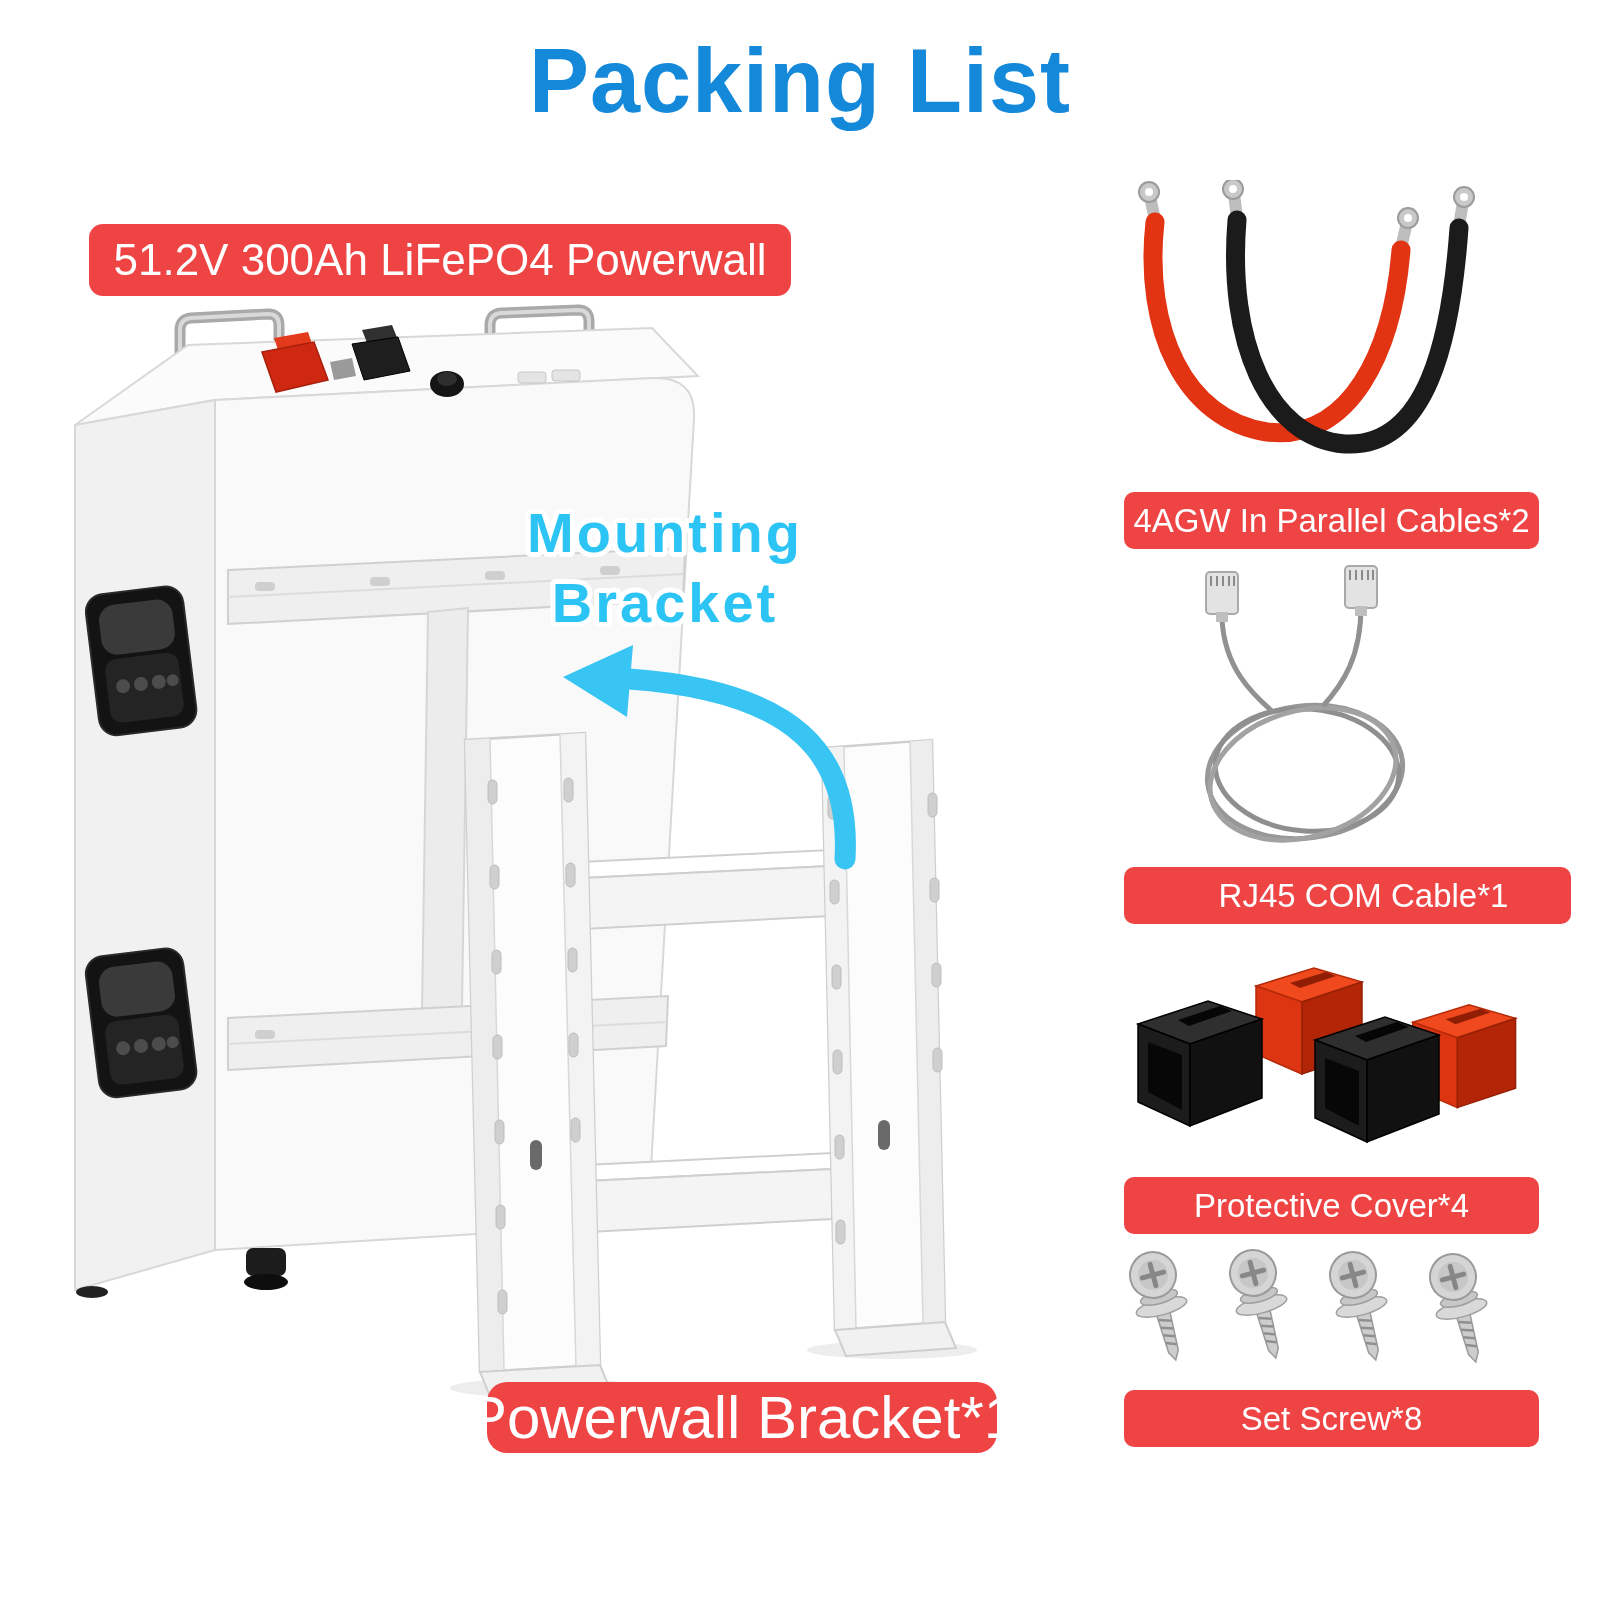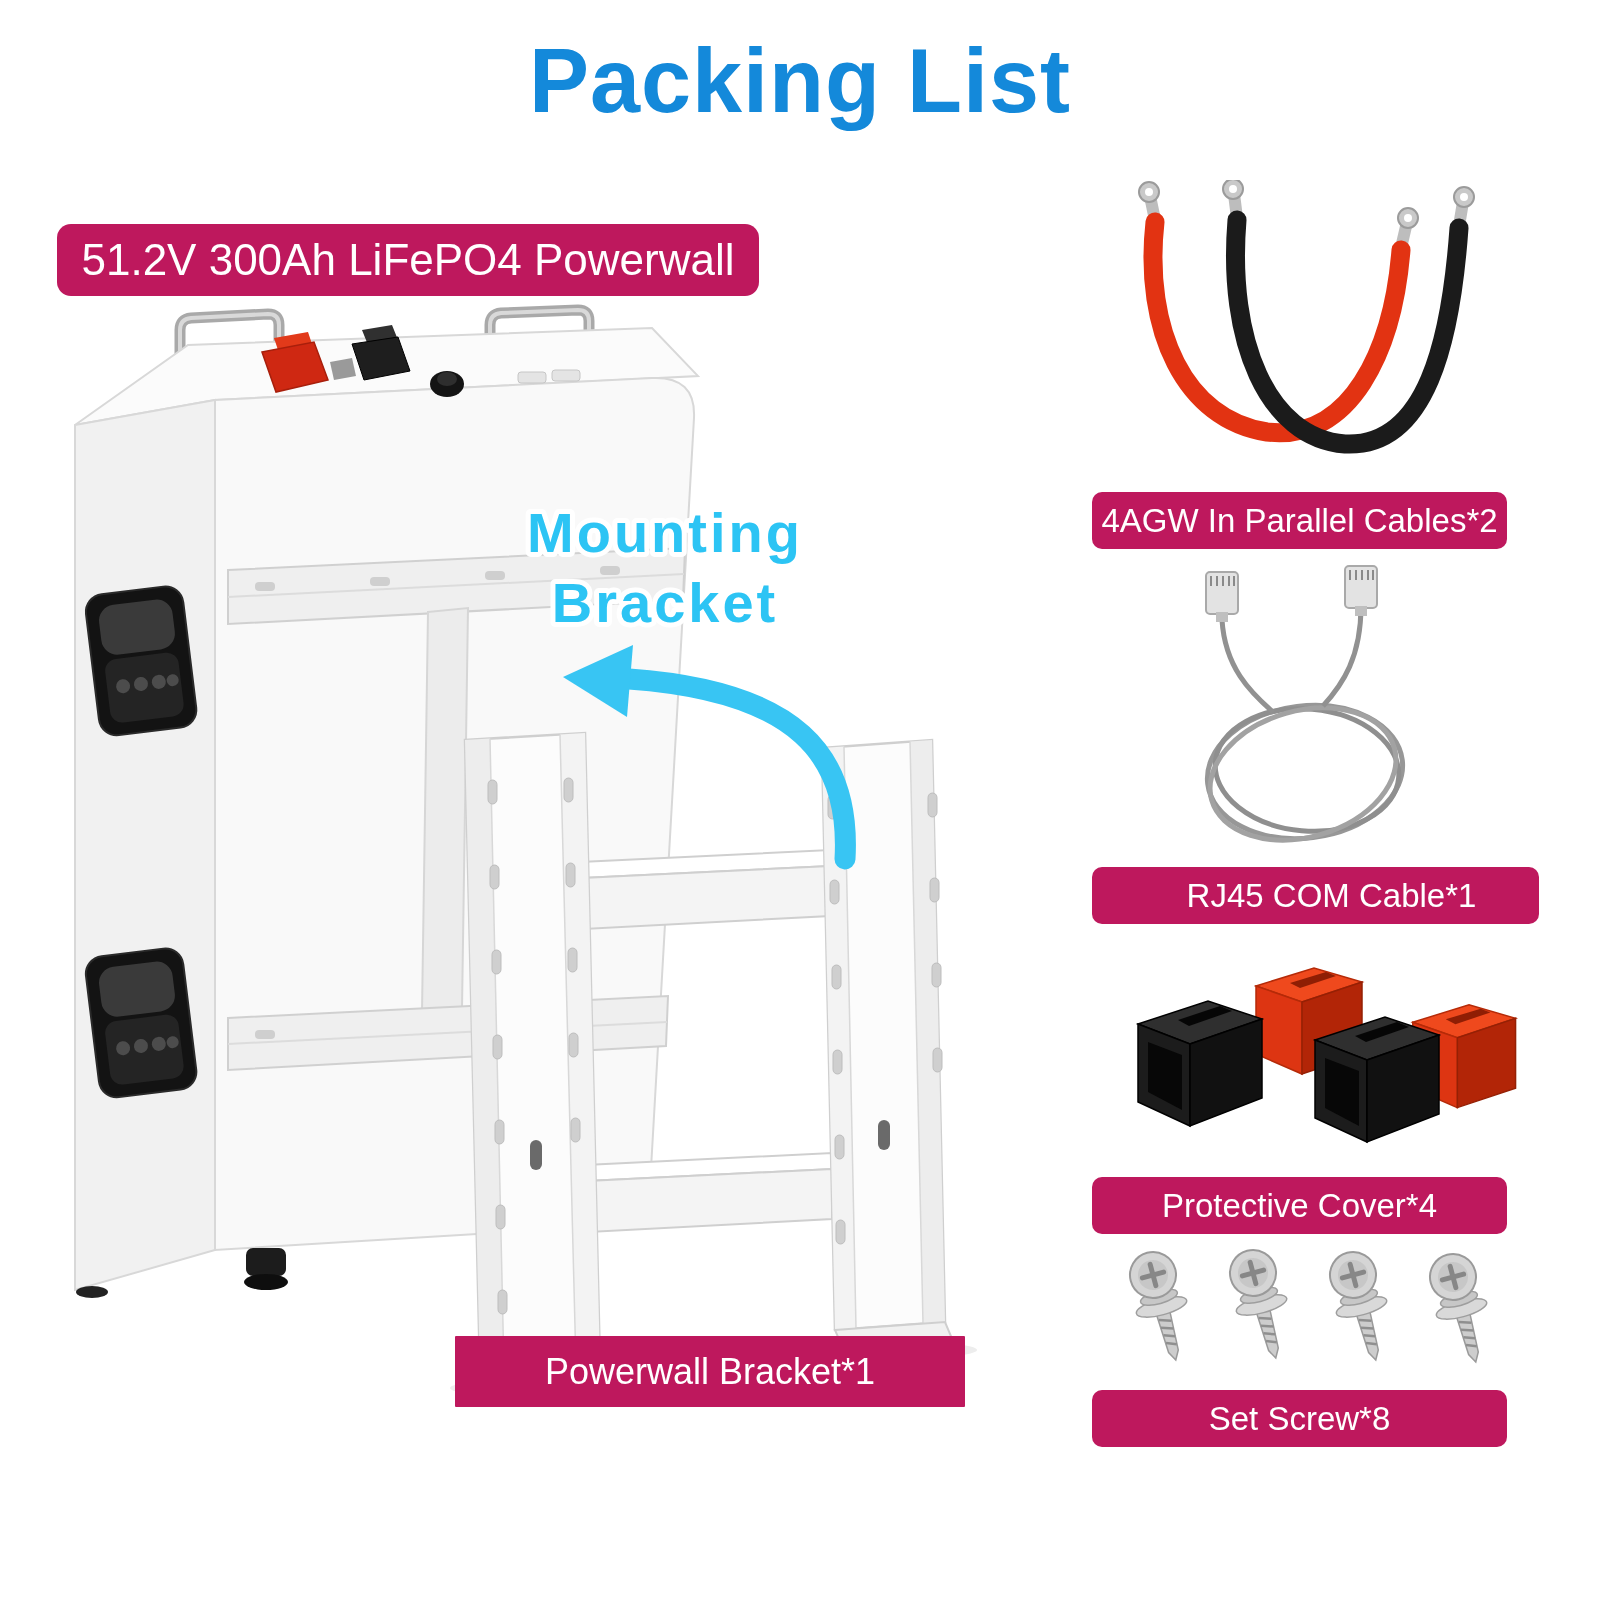--- a/index.html
+++ b/index.html
@@ -6,25 +6,25 @@
   .canvas {
     position:relative; width:1600px; height:1600px; background:#ffffff;
     overflow:hidden; font-family:"Liberation Sans", sans-serif;
   }
   .title {
     position:absolute; top:30px; left:0; width:100%; margin:0;
     text-align:center; font-size:90px; font-weight:bold; color:#1489da;
     letter-spacing:1px;
   }
   .pill {
-    position:absolute; background:#be185d; color:#ffffff;
-    display:flex; align-items:center; justify-content:center; white-space:nowrap;
+    position:absolute; background:#ef4444; color:#ffffff;
+    display:flex; align-items:center; justify-content:center; white-space:nowrap;margin-left:32px;
   }
   .pill-product { left:57px;  top:224px;  width:702px; height:72px; border-radius:14px; font-size:44px; }
-  .pill-bracket { left:455px; top:1336px; width:510px; height:71px; border-radius:1px; font-size:36px; }
+  .pill-bracket { left:455px; top:1382px; width:510px; height:71px; border-radius:20px; font-size:60px; }
   .pill-item    { left:1092px; width:415px; height:57px; border-radius:10px; font-size:33px; }
   .pill-item-0 { top:492px; }
   .pill-item-1 { top:867px;padding-left:32px; }
   .pill-item-2 { top:1177px; }
   .pill-item-3 { top:1390px; }
   .art { position:absolute; }
   .battery       { left:40px;   top:300px;  width:760px; height:1030px; }
   .bracket       { left:430px;  top:700px;  width:560px; height:700px; }
   .arrow         { left:545px;  top:615px;  width:320px; height:270px; }
   .mounting-text { left:475px;  top:492px;  width:380px; height:160px; }

